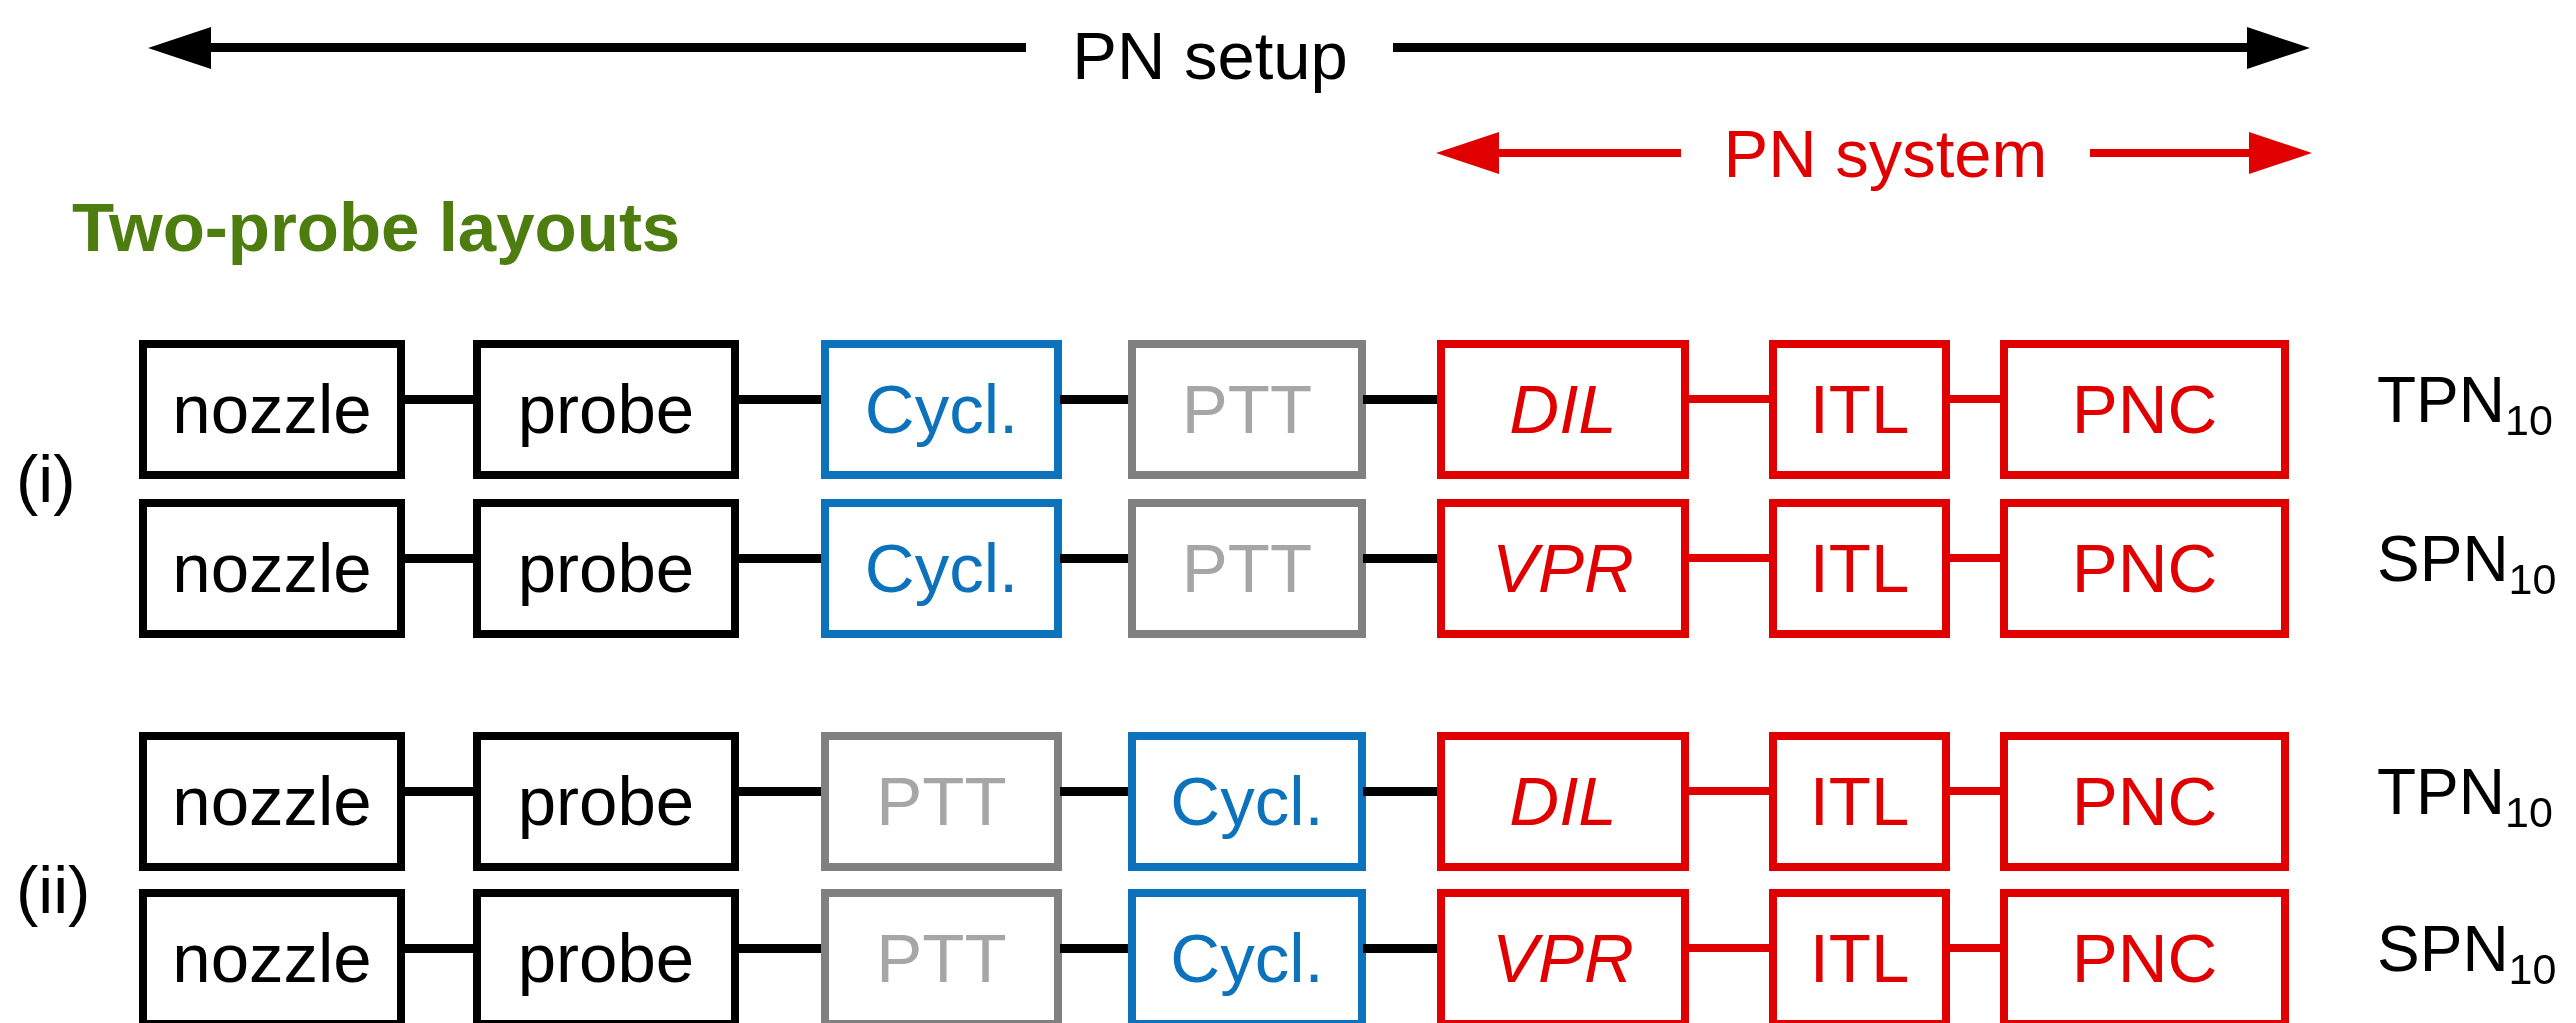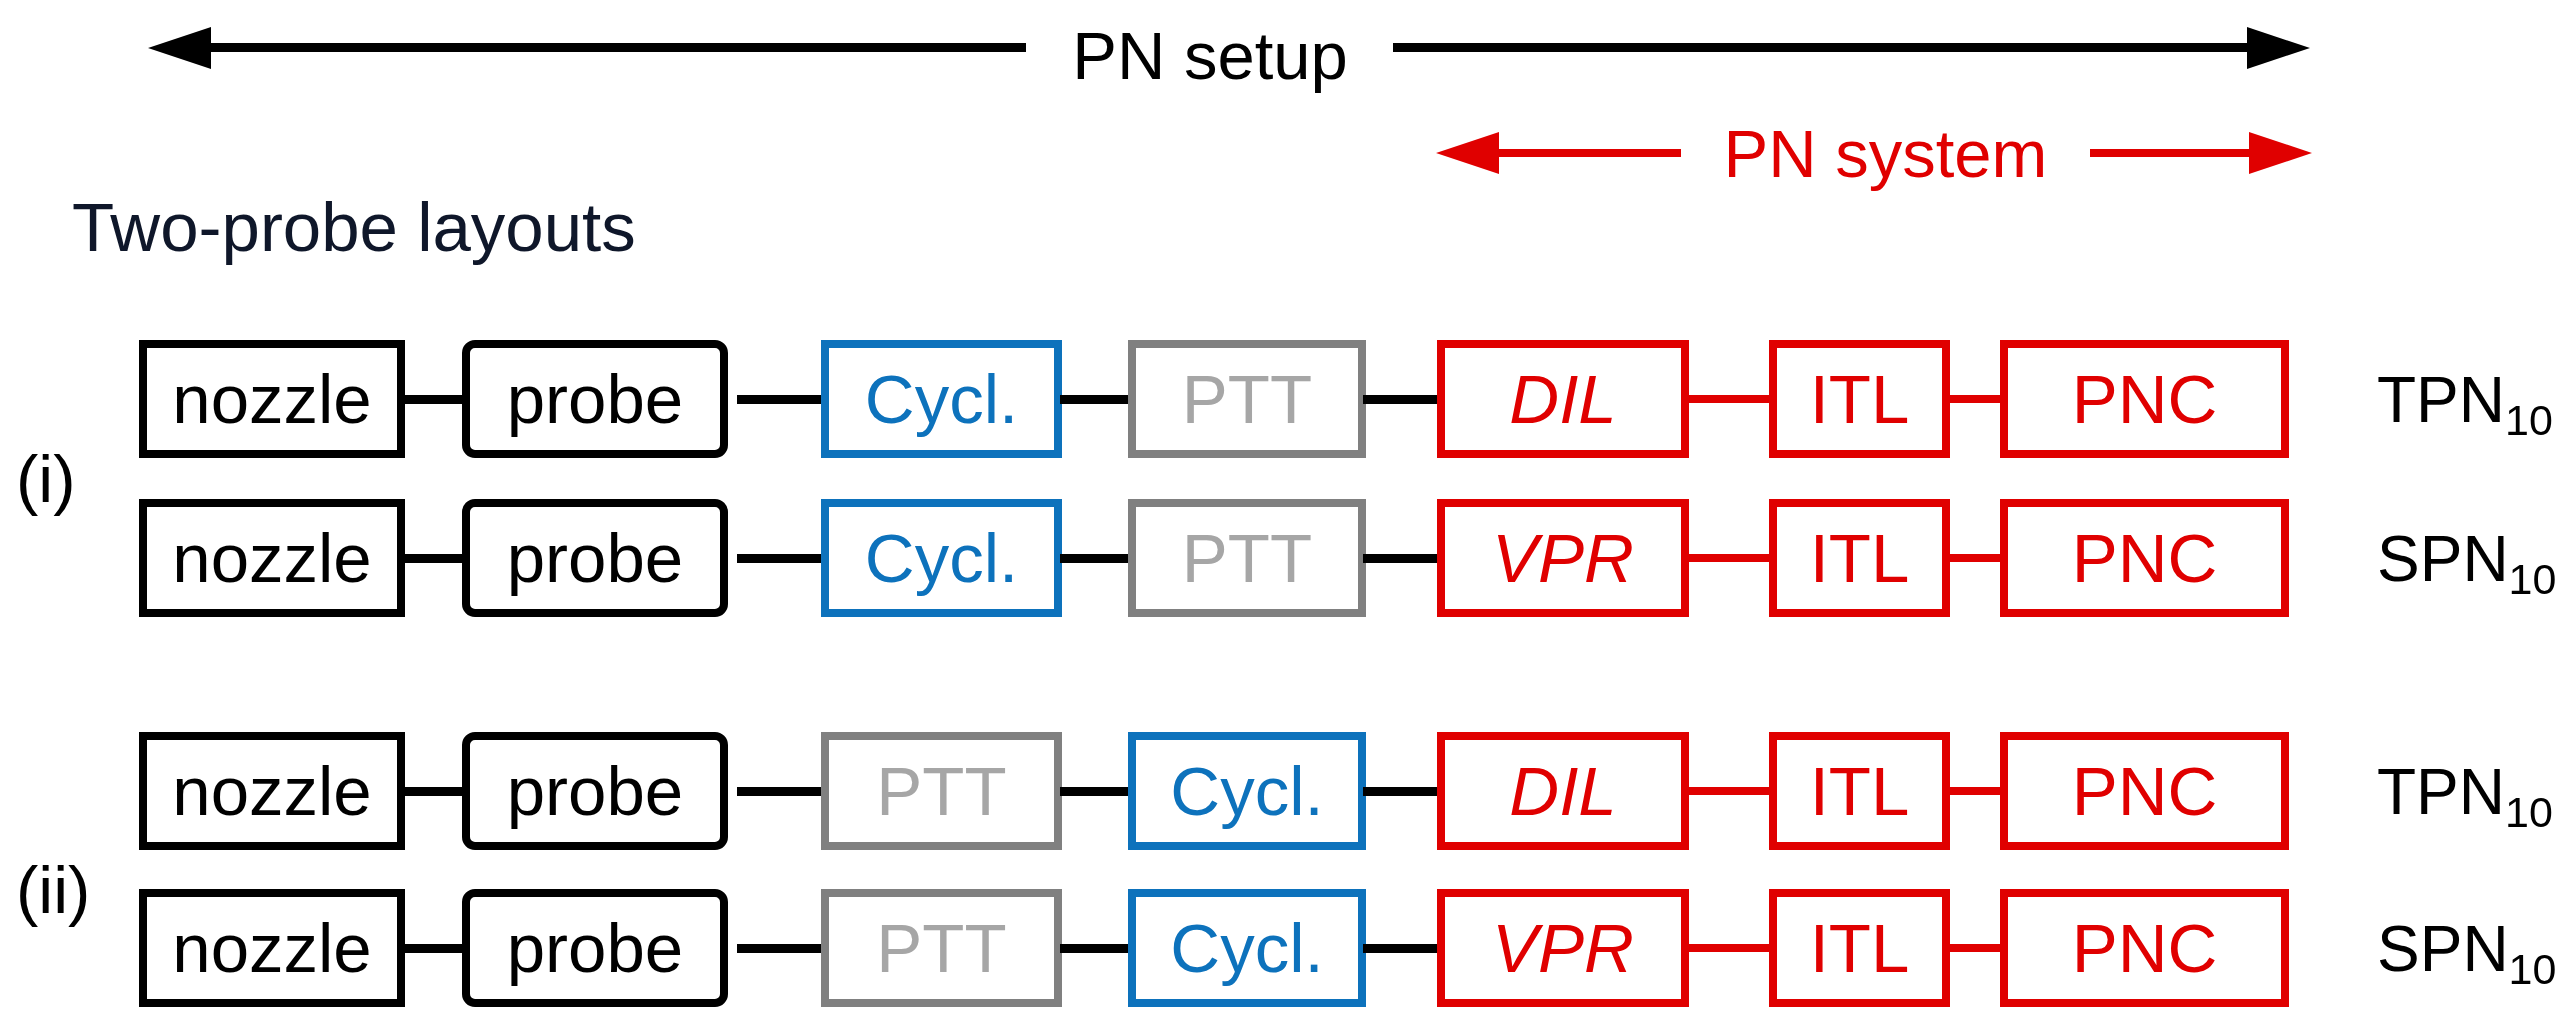--- a/index.html
+++ b/index.html
@@ -18,37 +18,37 @@
   .ah-right-red   { left:2249px; top:132px; border-top:21px solid transparent; border-bottom:21px solid transparent; border-left:63px solid #e00000; }
   .al-b1 { left:207px;  top:43px;  width:819px; height:8.8px; }
   .al-b2 { left:1393px; top:43px;  width:855px; height:8.8px; }
   .al-r1 { left:1495px; top:149px; width:186px;  height:8px; }
   .al-r2 { left:2090px; top:149px; width:160px;  height:8px; }
   .atext { position:absolute; font-size:67px; line-height:67px; text-align:center; color:#000000; white-space:nowrap; }
   .atext-setup  { left:1026px; top:22px;  width:368px; }
   .atext-system { left:1681px; top:120px; width:409px; color:#e00000; }
 
   
-  .heading { position:absolute; left:72px; top:193px; font-size:69px; line-height:1; font-weight:normal; color:#0f172a; white-space:nowrap; }
+  .heading { position:absolute; left:72px; top:193px; font-size:69px; line-height:1; font-weight:bold; color:#4d7c0f; white-space:nowrap; }
   .seclabel { position:absolute; font-size:67px; line-height:1; color:#000000; }
   .sec1 { left:16px; top:445px; }
   .sec2 { left:16px; top:835px;margin-top:21px; }
 
   
   .row { position:absolute; left:0; width:2576px; height:119px; }
   .r1 { top:340px; } .r2 { top:499px; } .r3 { top:732px; } .r4 { top:889px; }
 
   .box {
-    position:absolute; top:0; height:118px; box-sizing:border-box;
+    position:absolute; top:0; height:139px; box-sizing:border-box;
     border:8px solid #000000; background:#ffffff;
     display:flex; align-items:center; justify-content:center;
     font-size:69px; line-height:1; color:#000000; white-space:nowrap;
   }
   .s1 { left:139px;  width:266px; }
-  .s2 { left:462px;  width:266px;border-radius:13px; }
+  .s2 { left:473px;  width:266px; }
   .s3 { left:821px; width:241px; }
   .s4 { left:1128px; width:238px; }
   .s5 { left:1437px; width:252px;font-style:italic; }
   .s6 { left:1769px; width:181px; }
   .s7 { left:2000px; width:289px; }
 
   .bk { border-color:#000000; color:#000000; }
   .bb { border-color:#0d72bc; color:#0d72bc; }
   .bg { border-color:#808080; color:#a6a6a6; }
   .br { border-color:#e00000; color:#e00000; }

